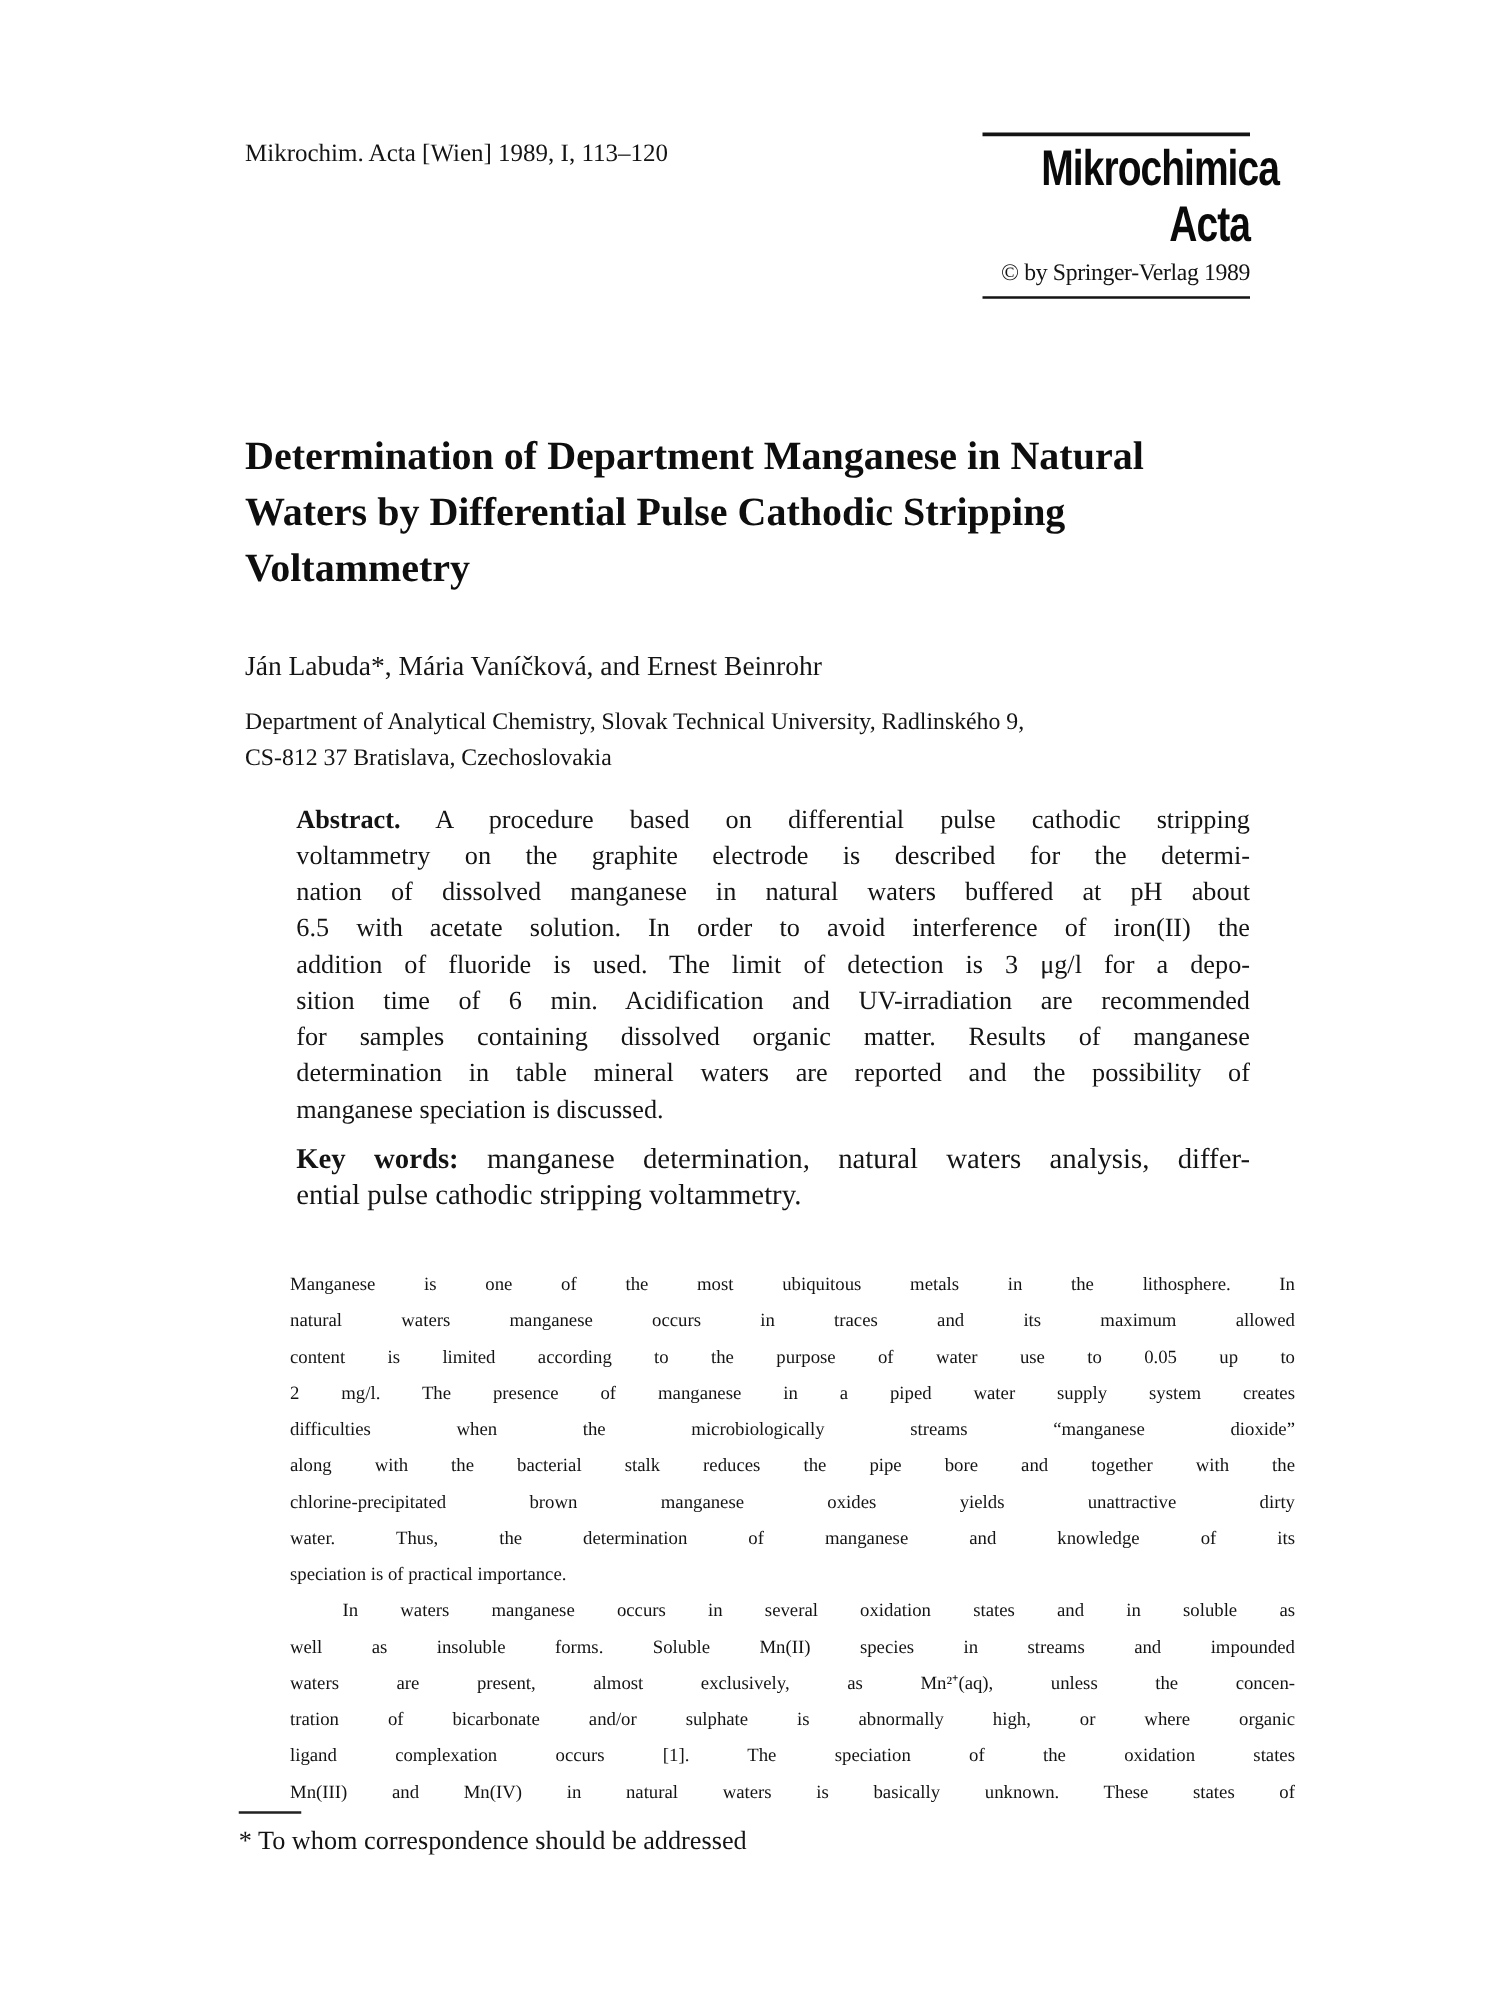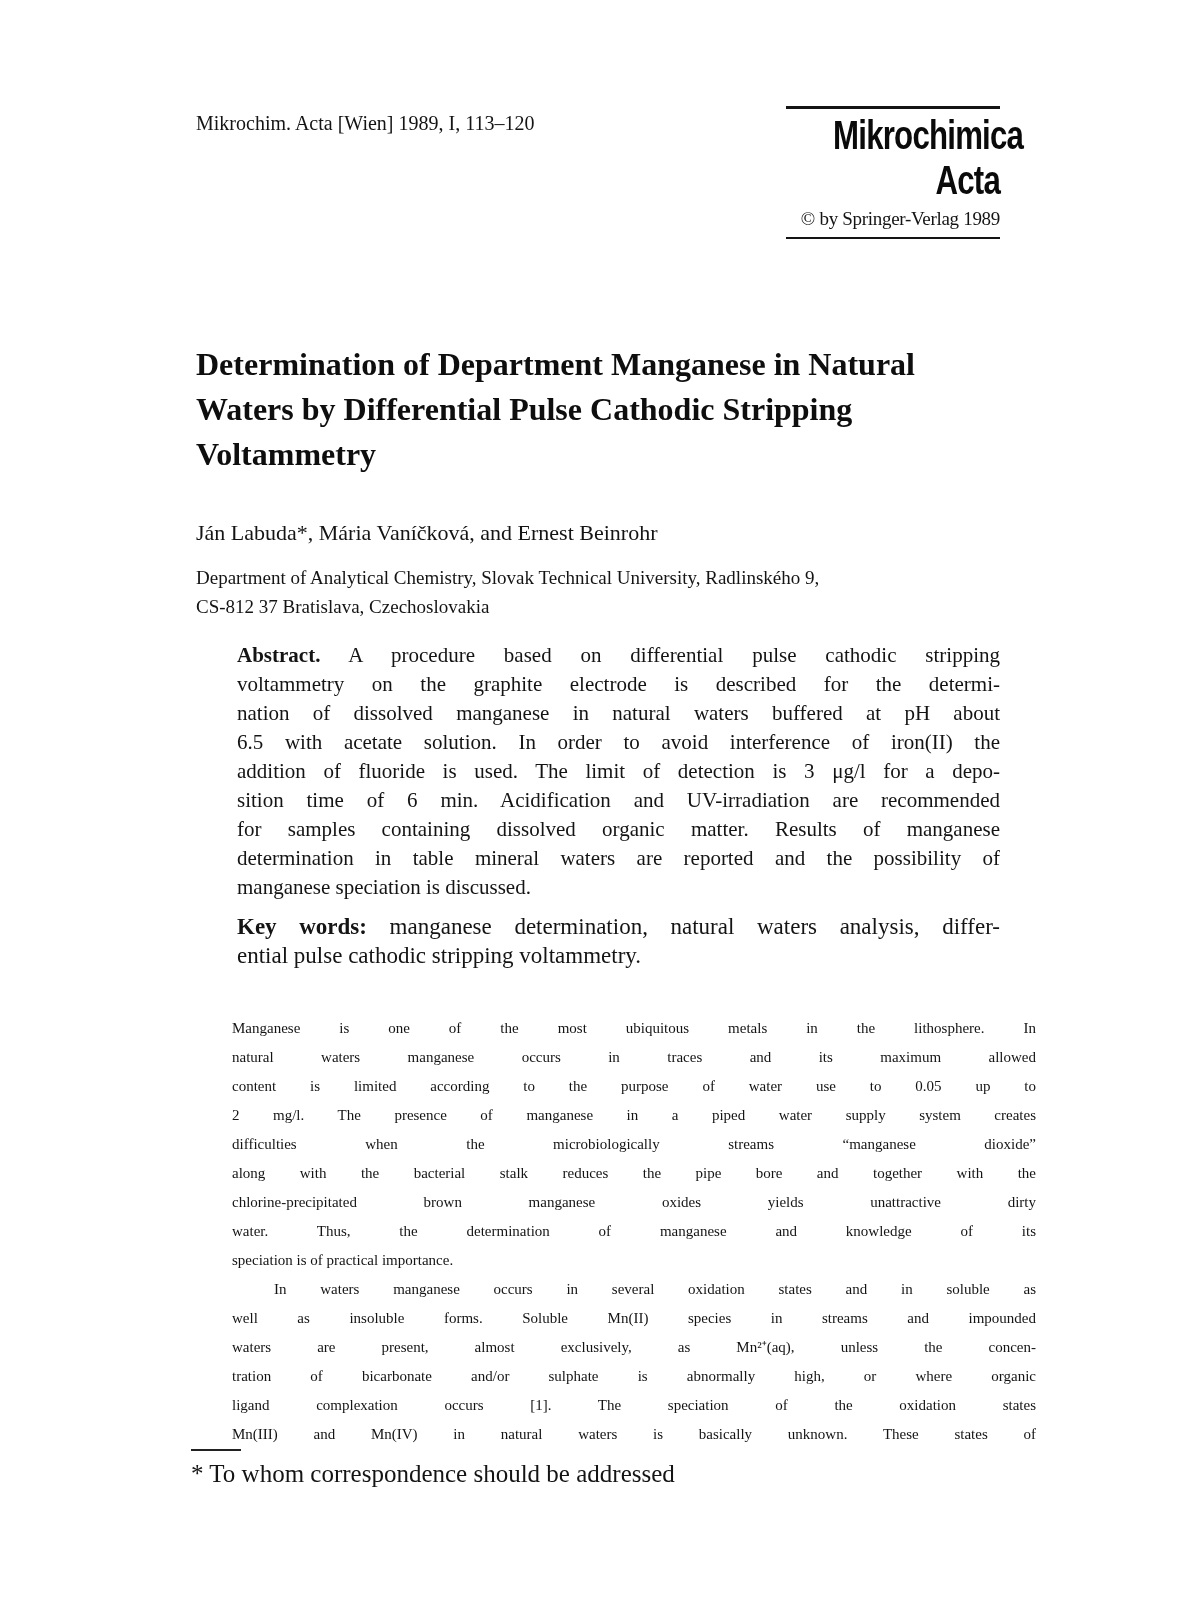--- a/index.html
+++ b/index.html
@@ -54,21 +54,21 @@
 
   
   .tline { text-align: justify; text-align-last: justify; }
   .tline.tline-last { text-align-last: left; }
   .keep-just .tline.tline-last { text-align-last: justify; }
   .lines-left .tline { text-align: left; text-align-last: left; }
   .jline { text-align: justify; text-align-last: justify; }
 
   
   .foot-rule { position: absolute; left: 191px; top: 1449px; width: 50px; border-top: 2px solid #222; }
-  .footnote  { position: absolute; left: 191px; top: 1460px; font-size: 25px; }
+  .footnote  { position: absolute; left: 191px; top: 1460px; font-size: 21px; }
 </style>
 </head>
 <body>
 
 <div class="page">
 
   <div class="journal-ref">Mikrochim. Acta [Wien] 1989, I, 113–120</div>
 
   <div class="logo-block">
     <div class="logo-rule top"></div>

